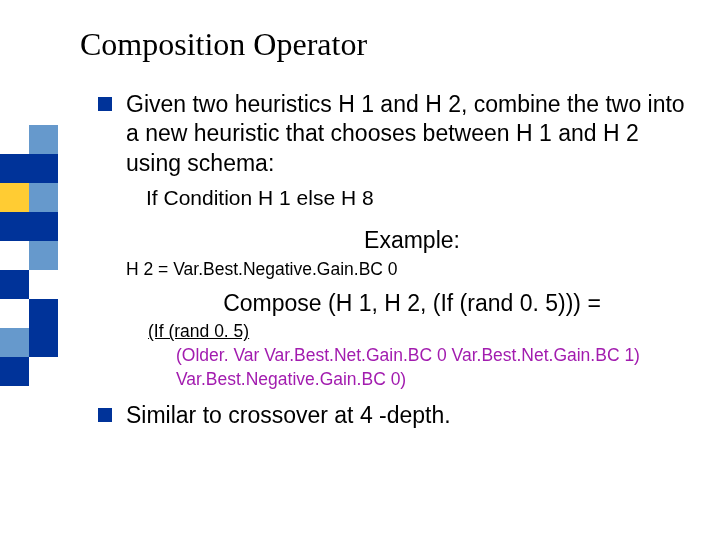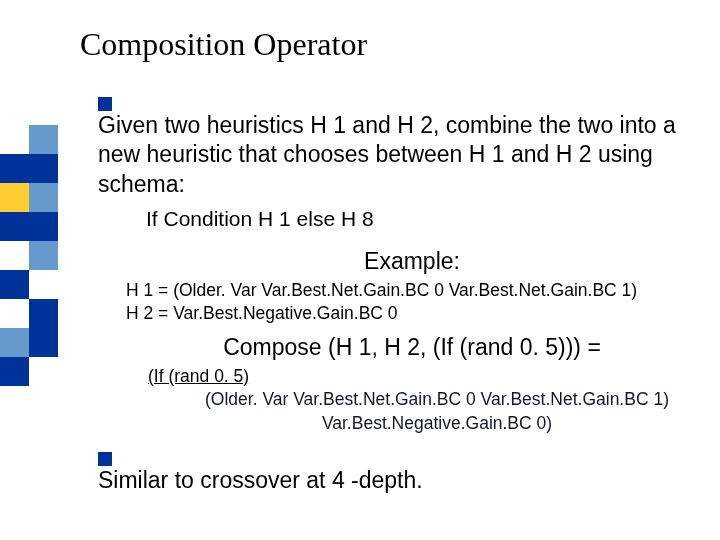--- a/index.html
+++ b/index.html
@@ -35,21 +35,20 @@
   .content {
     position: absolute;
     left: 98px;
     top: 90px;
     width: 600px;
   }
   .bullet-row {
     display: flex;
     align-items: flex-start;
     margin-bottom: 6px;
-    flex-direction: column;
   }
   .bullet {
     width: 14px;
     height: 14px;
     background: #003399;
     flex-shrink: 0;
     margin-top: 7px;
     margin-right: 14px;
   }
   .main-text {
@@ -85,22 +84,21 @@
     margin-left: 50px;
     font-size: 17.5px;
     line-height: 1.35;
     color: #000;
     text-decoration: underline;
   }
   .small2b {
     margin-left: 78px;
     font-size: 17.5px;
     line-height: 1.35;
-    color: #0f172a;
-    text-align: center;
+    color: #a21caf;
   }
   .gap { height: 10px; }
 </style>
 </head>
 <body>
 
 <div class="sidebar" id="sidebar">
     <div class="sq" style="left: 29px; top: 125px; background: rgb(102, 153, 204);"></div>
     <div class="sq" style="left: 0px; top: 154px; background: rgb(0, 51, 153);"></div>
     <div class="sq" style="left: 29px; top: 154px; background: rgb(0, 51, 153);"></div>
@@ -123,21 +121,20 @@
   <div class="bullet-row">
     <div class="bullet"></div>
     <div class="main-text">Given two heuristics H 1 and H 2, combine the two into a new heuristic that chooses between H 1 and H 2 using schema:</div>
   </div>
 
   <div class="indent1">If Condition H 1 else H 8</div>
 
   <div class="indent0b">Example:</div>
 
   <div class="small">
-    <div>H 1 = (Older. Var Var.Best.Net.Gain.BC 0 Var.Best.Net.Gain.BC 1)</div>
     <div>H 2 = Var.Best.Negative.Gain.BC 0</div>
   </div>
 
   <div class="indent0b">Compose (H 1, H 2, (If (rand 0. 5))) =</div>
 
   <div class="small2">(If (rand 0. 5)</div>
   <div class="small2b">(Older. Var Var.Best.Net.Gain.BC 0 Var.Best.Net.Gain.BC 1)</div>
   <div class="small2b">Var.Best.Negative.Gain.BC 0)</div>
 
   <div class="gap"></div>

